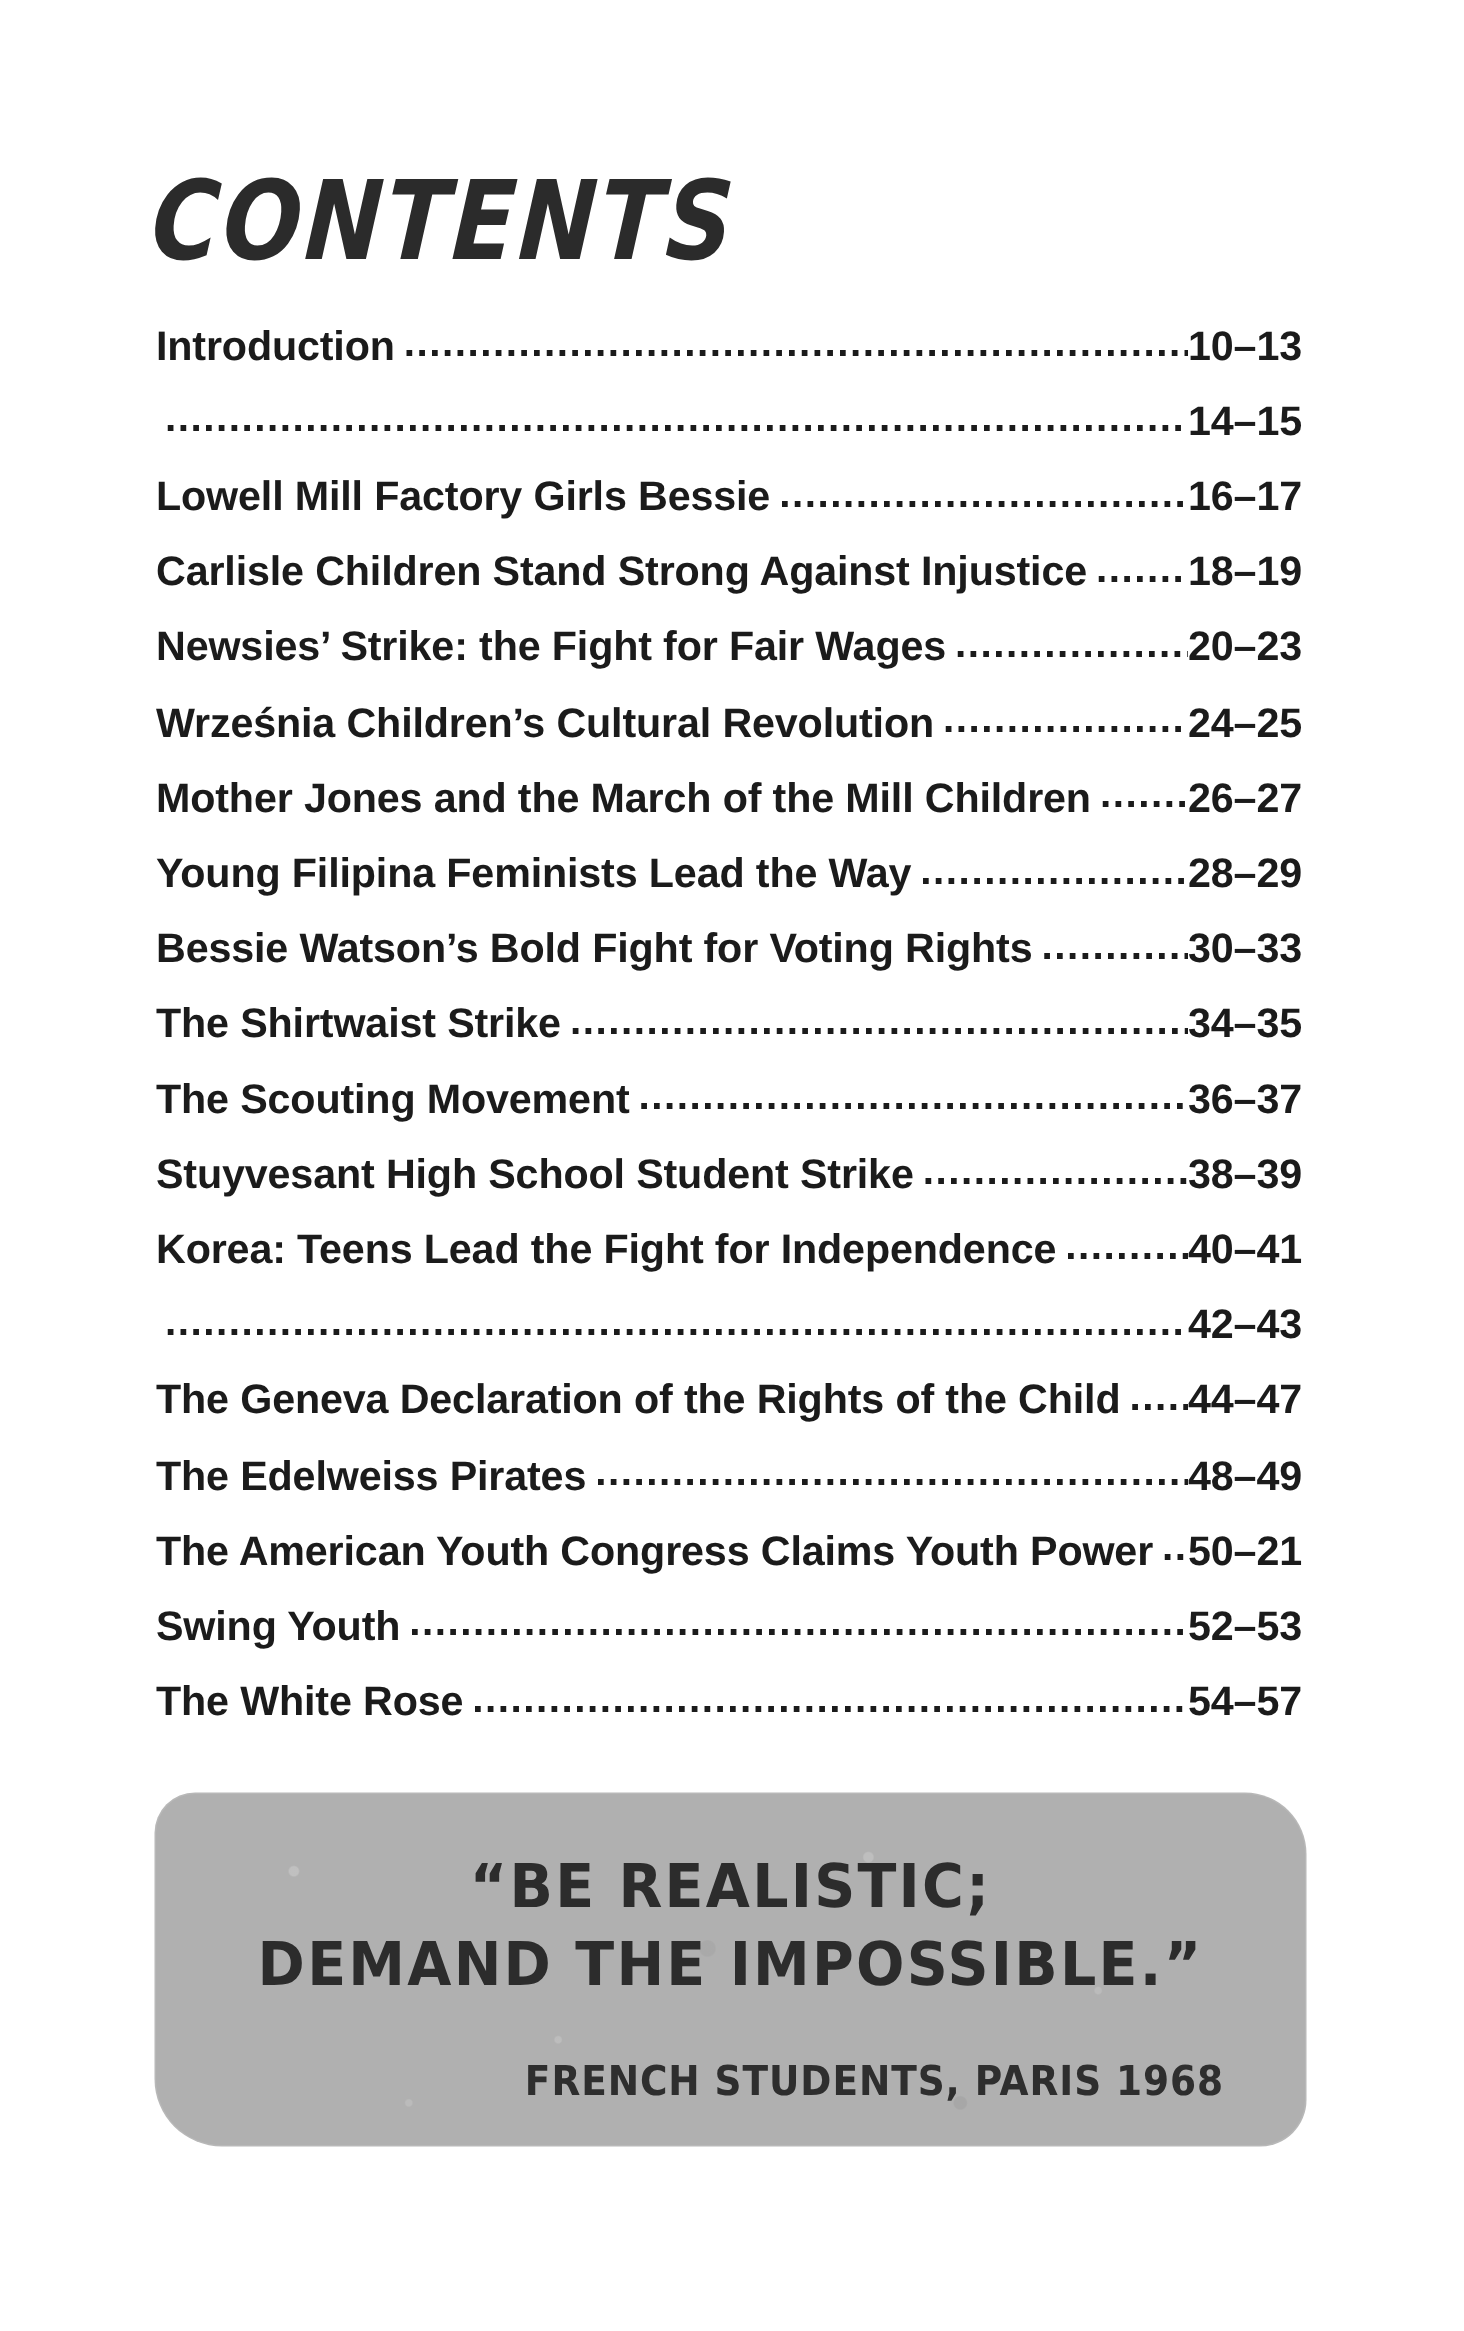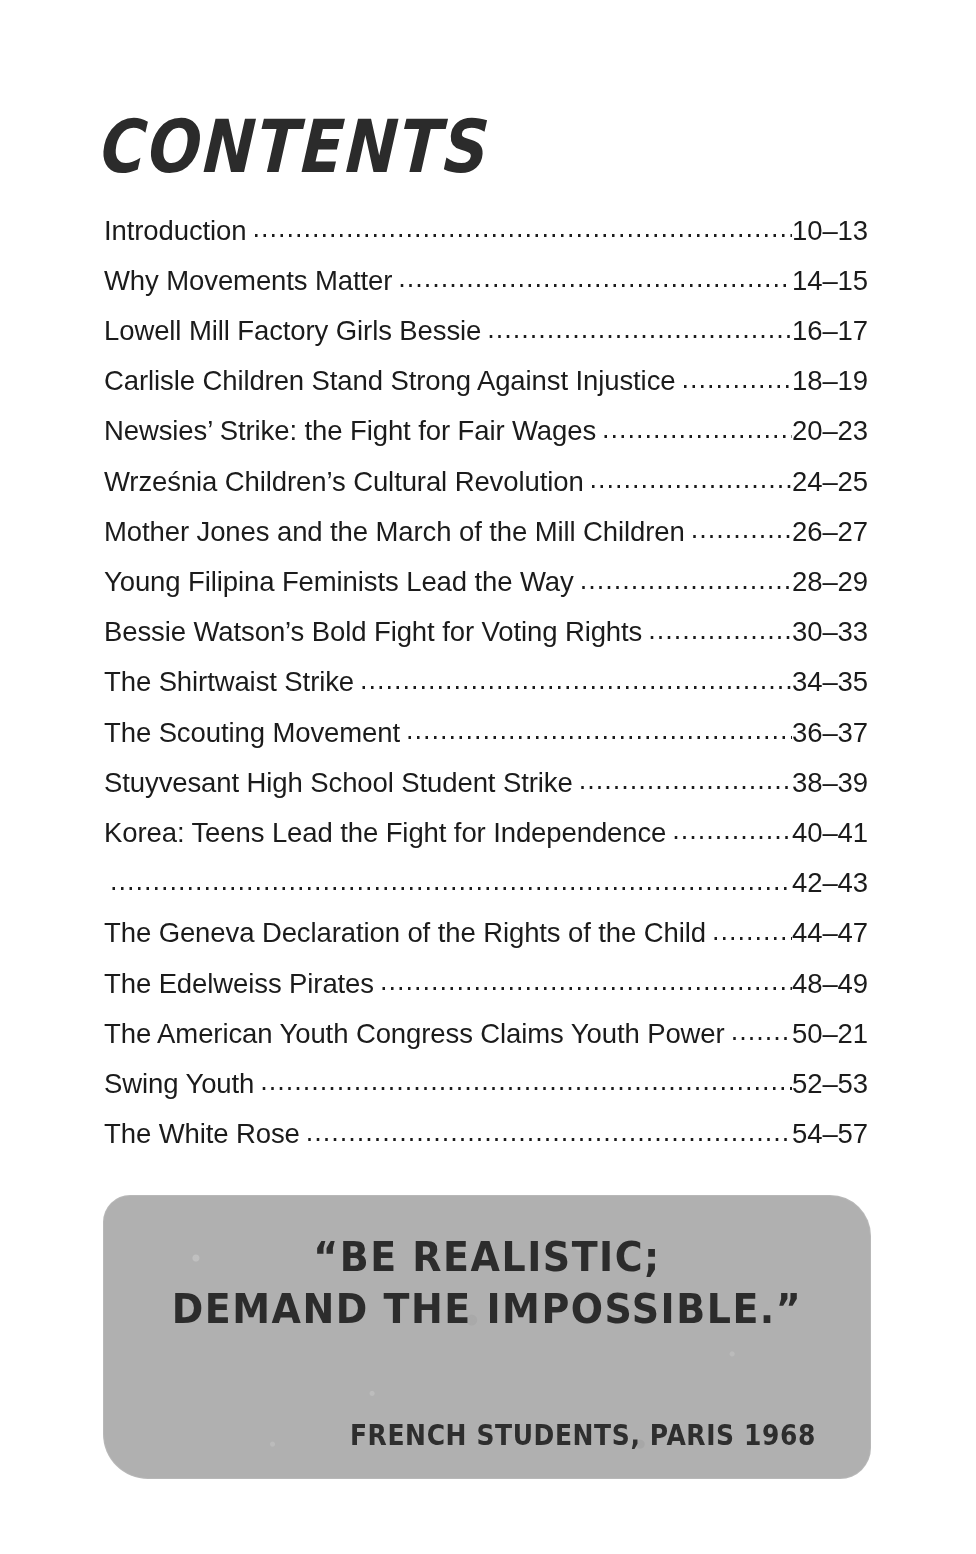--- a/index.html
+++ b/index.html
@@ -40,20 +40,21 @@
     width: 764px;
   }
   .toc-row {
     display: flex;
     align-items: flex-end;
     font-size: 27.5px;
     line-height: 1;
     height: 50.2px;
     color: #1b1b1b;
     letter-spacing: -0.1px;
+    font-weight: bold;
   }
   .toc-title {
     white-space: nowrap;
     padding-bottom: 2px;
   }
   .toc-leader {
     flex: 1 1 auto;
     overflow: hidden;
     white-space: nowrap;
     font-size: 27px;
@@ -65,21 +66,21 @@
     white-space: nowrap;
     padding-bottom: 2px;
     text-align: center;
   }
 
   .quote-box {
     position: absolute;
     left: 104px;
     top: 1196px;
     width: 766px;
-    height: 282px;
+    height: 234px;
     background: #b0b0b0;
     border-radius: 26px 40px 30px 44px;
     box-shadow: 0 0 0 1px #b8b8b8;
     overflow: hidden;
   }
   .quote-box::before {
     content: "";
     position: absolute;
     inset: 0;
     background:
@@ -125,21 +126,20 @@
 
   <h1 class="page-title">CONTENTS</h1>
 
   <div class="toc" id="toc-list">
       <div class="toc-row">
         <span class="toc-title">Introduction</span>
         <span class="toc-leader">........................................................................................................................................................................................................</span>
         <span class="toc-pages">10–13</span>
       </div>
       <div class="toc-row">
-        <span class="toc-title">Why Movements Matter</span>
         <span class="toc-leader">........................................................................................................................................................................................................</span>
         <span class="toc-pages">14–15</span>
       </div>
       <div class="toc-row">
         <span class="toc-title">Lowell Mill Factory Girls Bessie</span>
         <span class="toc-leader">........................................................................................................................................................................................................</span>
         <span class="toc-pages">16–17</span>
       </div>
       <div class="toc-row">
         <span class="toc-title">Carlisle Children Stand Strong Against Injustice</span>

